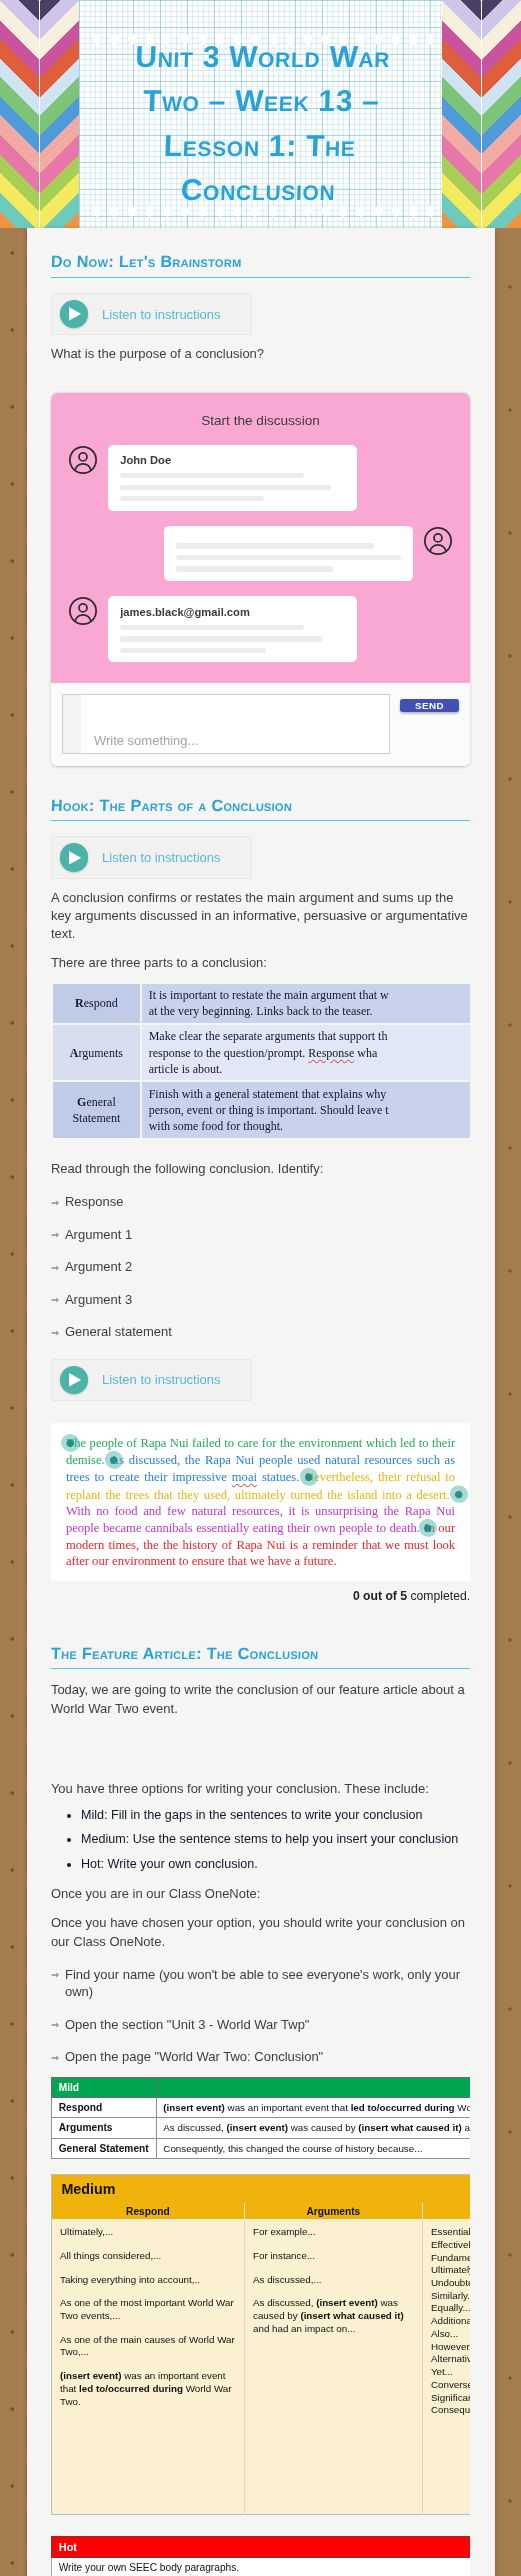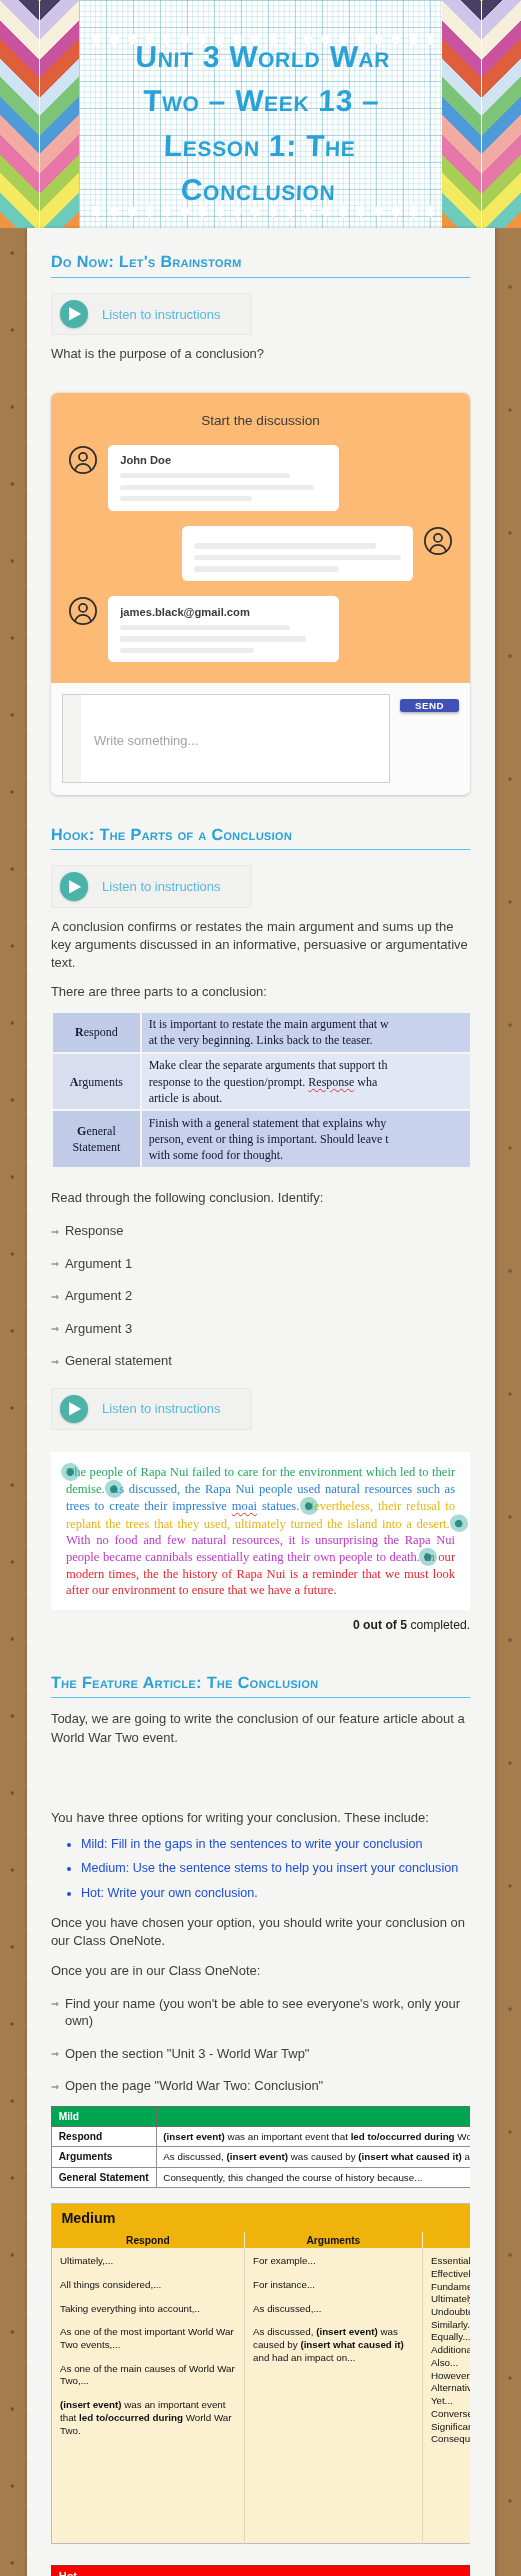--- a/index.html
+++ b/index.html
@@ -58,31 +58,31 @@
   .rule{border:0;border-top:1.4px solid var(--rule);margin:5.4px 0 12.2px;}
   .listen{display:inline-flex;align-items:center;gap:13.6px;background:#f1f1f0;border:0.7px solid #e7e7e5;
     border-radius:2px;padding:6.1px 30px 6.1px 8.1px;margin:2.7px 0 9.5px;cursor:pointer;}
   .playcirc{width:28.5px;height:28.5px;border-radius:50%;background:var(--teal);display:flex;
     align-items:center;justify-content:center;box-shadow:0 0.7px 2px rgba(0,0,0,.25);}
   .playcirc svg{margin-left:2px;}
   .listen .lab{color:var(--listen);font-size:13px;}
   p.body{font-size:13px;line-height:1.4;color:#3e3e3e;}
   
   .disc{border-radius:6.8px;overflow:hidden;box-shadow:0 0.7px 2.7px rgba(0,0,0,.22);margin-top:30px;}
-  .disc-gray{background:#fdba74;padding:20.4px 17.6px 20.4px;}
+  .disc-gray{background:#f9a8d4;padding:20.4px 17.6px 20.4px;}
   .disc-title{text-align:center;font-size:13.6px;color:#3c3c3c;margin-bottom:16.3px;}
   .msg{display:flex;align-items:flex-start;gap:9.5px;margin-bottom:15px;}
   .msg:last-child{margin-bottom:0;}
   .msg.right{flex-direction:row-reverse;}
   .avatar{flex:0 0 30px;height:30px;}
-  .bubble{background:#fff;border-radius:5.4px;padding:9.5px 12.2px;width:231px;}
+  .bubble{background:#fff;border-radius:5.4px;padding:9.5px 12.2px;width:249px;}
   .bubble .name{font-weight:700;font-size:11.2px;color:#3a3a3a;margin-bottom:6.8px;}
   .skline{height:5.4px;border-radius:2.7px;background:#ececec;margin-top:6.1px;}
   .disc-foot{background:#fbfbfb;padding:11px 11px 12.2px;display:flex;gap:9.5px;align-items:flex-start;}
-  .write{flex:1;height:89px;border:0.7px solid #cfcfcf;background:
+  .write{flex:1;height:60px;border:0.7px solid #cfcfcf;background:
       linear-gradient(90deg,#f3f3f1 0 17.6px,#dedede 17.6px 18.3px,#fff 18.3px);
     font-family:inherit;font-size:13px;color:#555;padding:38px 6.8px 0 31px;resize:none;}
   .write::placeholder{color:#a3a3a3;}
   .send{background:var(--indigo);color:#fff;border:0;border-radius:2.7px;font-weight:700;
     font-size:9.8px;letter-spacing:0.5px;padding:1px 15px;margin-top:5.4px;cursor:pointer;
     box-shadow:0 1.4px 2.7px rgba(0,0,0,.3);font-family:inherit;}
   
   .clipwrap{overflow:hidden;width:100%;}
   table.parts{border-collapse:separate;border-spacing:2px;width:651px;
     font-family:"Liberation Serif","DejaVu Serif",serif;font-size:12px;color:#15152c;}
@@ -101,21 +101,21 @@
   .rapa{background:#fff;padding:11px 15px;margin-top:12.2px;
     font-family:"Liberation Serif","DejaVu Serif",serif;font-size:12.6px;line-height:1.32;
     text-align:justify;}
   .s-green{color:var(--sgreen);} .s-blue{color:var(--sblue);} .s-gold{color:var(--sgold);}
   .s-magenta{color:var(--smagenta);} .s-red{color:var(--sred);}
   .dot{display:inline-block;width:0.7px;height:1em;position:relative;}
   .dot::after{content:"";position:absolute;left:-4.8px;top:-2px;width:19.7px;height:19.7px;border-radius:50%;z-index:2;
     background:radial-gradient(circle at 46% 56%, rgba(27,135,126,.92) 0 3.4px, rgba(77,182,172,.5) 4.1px 8.8px, rgba(77,182,172,0) 9.5px);}
   .progress{font-size:12.2px;margin-top:8.1px;color:#222;text-align:right;}
   
-  ul.opts{margin:8.1px 0 0 30px;font-size:12.6px;line-height:1.55;color:#1d4ed8;}
+  ul.opts{margin:8.1px 0 0 30px;font-size:12.6px;line-height:1.55;color:#0f172a;}
   ul.opts li{margin-bottom:4.8px;}
   
   .seec{font-size:9.8px;color:#111;}
   table.mild{border-collapse:collapse;width:679px;background:#fff;}
   table.mild td{border:0.7px solid #8f8f8f;padding:4.1px 6.8px;white-space:nowrap;}
   table.mild tr.hdr td{background:var(--mild);color:#fff;font-weight:700;font-size:10.2px;border-color:#6c6c6c;}
   table.mild td.lbl{width:102px;font-weight:700;font-size:10.2px;}
   table.med{border-collapse:collapse;width:719px;margin-top:15px;border:0.7px solid #bdbdbd;}
   table.med td{vertical-align:top;}
   table.med tr.band td{background:var(--medium);font-weight:700;font-size:14.3px;color:#111;padding:6.1px 9.5px;}
@@ -322,22 +322,22 @@
   <p class="body">Today, we are going to write the conclusion of our feature article about a World War Two event.</p>
 
   <div class="sp92"></div>
 
   <p class="body">You have three options for writing your conclusion. These include:</p>
   <ul class="opts">
     <li>Mild: Fill in the gaps in the sentences to write your conclusion</li>
     <li>Medium: Use the sentence stems to help you insert your conclusion</li>
     <li>Hot: Write your own conclusion.</li>
   </ul>
+  <p class="body" style="margin-top:11px">Once you are in our Class OneNote:</p>
   <p class="body" style="margin-top:11px">Once you have chosen your option, you should write your conclusion on our Class OneNote.</p>
-  <p class="body" style="margin-top:11px">Once you are in our Class OneNote:</p>
   <div class="arrow-item">
     <span class="arrow-g">⇒</span>
     <span>Find your name (you won't be able to see everyone's work, only your own)</span>
   </div>
   <div class="arrow-item">
     <span class="arrow-g">⇒</span>
     <span>Open the section "Unit 3 - World War Twp"</span>
   </div>
   <div class="arrow-item">
     <span class="arrow-g">⇒</span>

